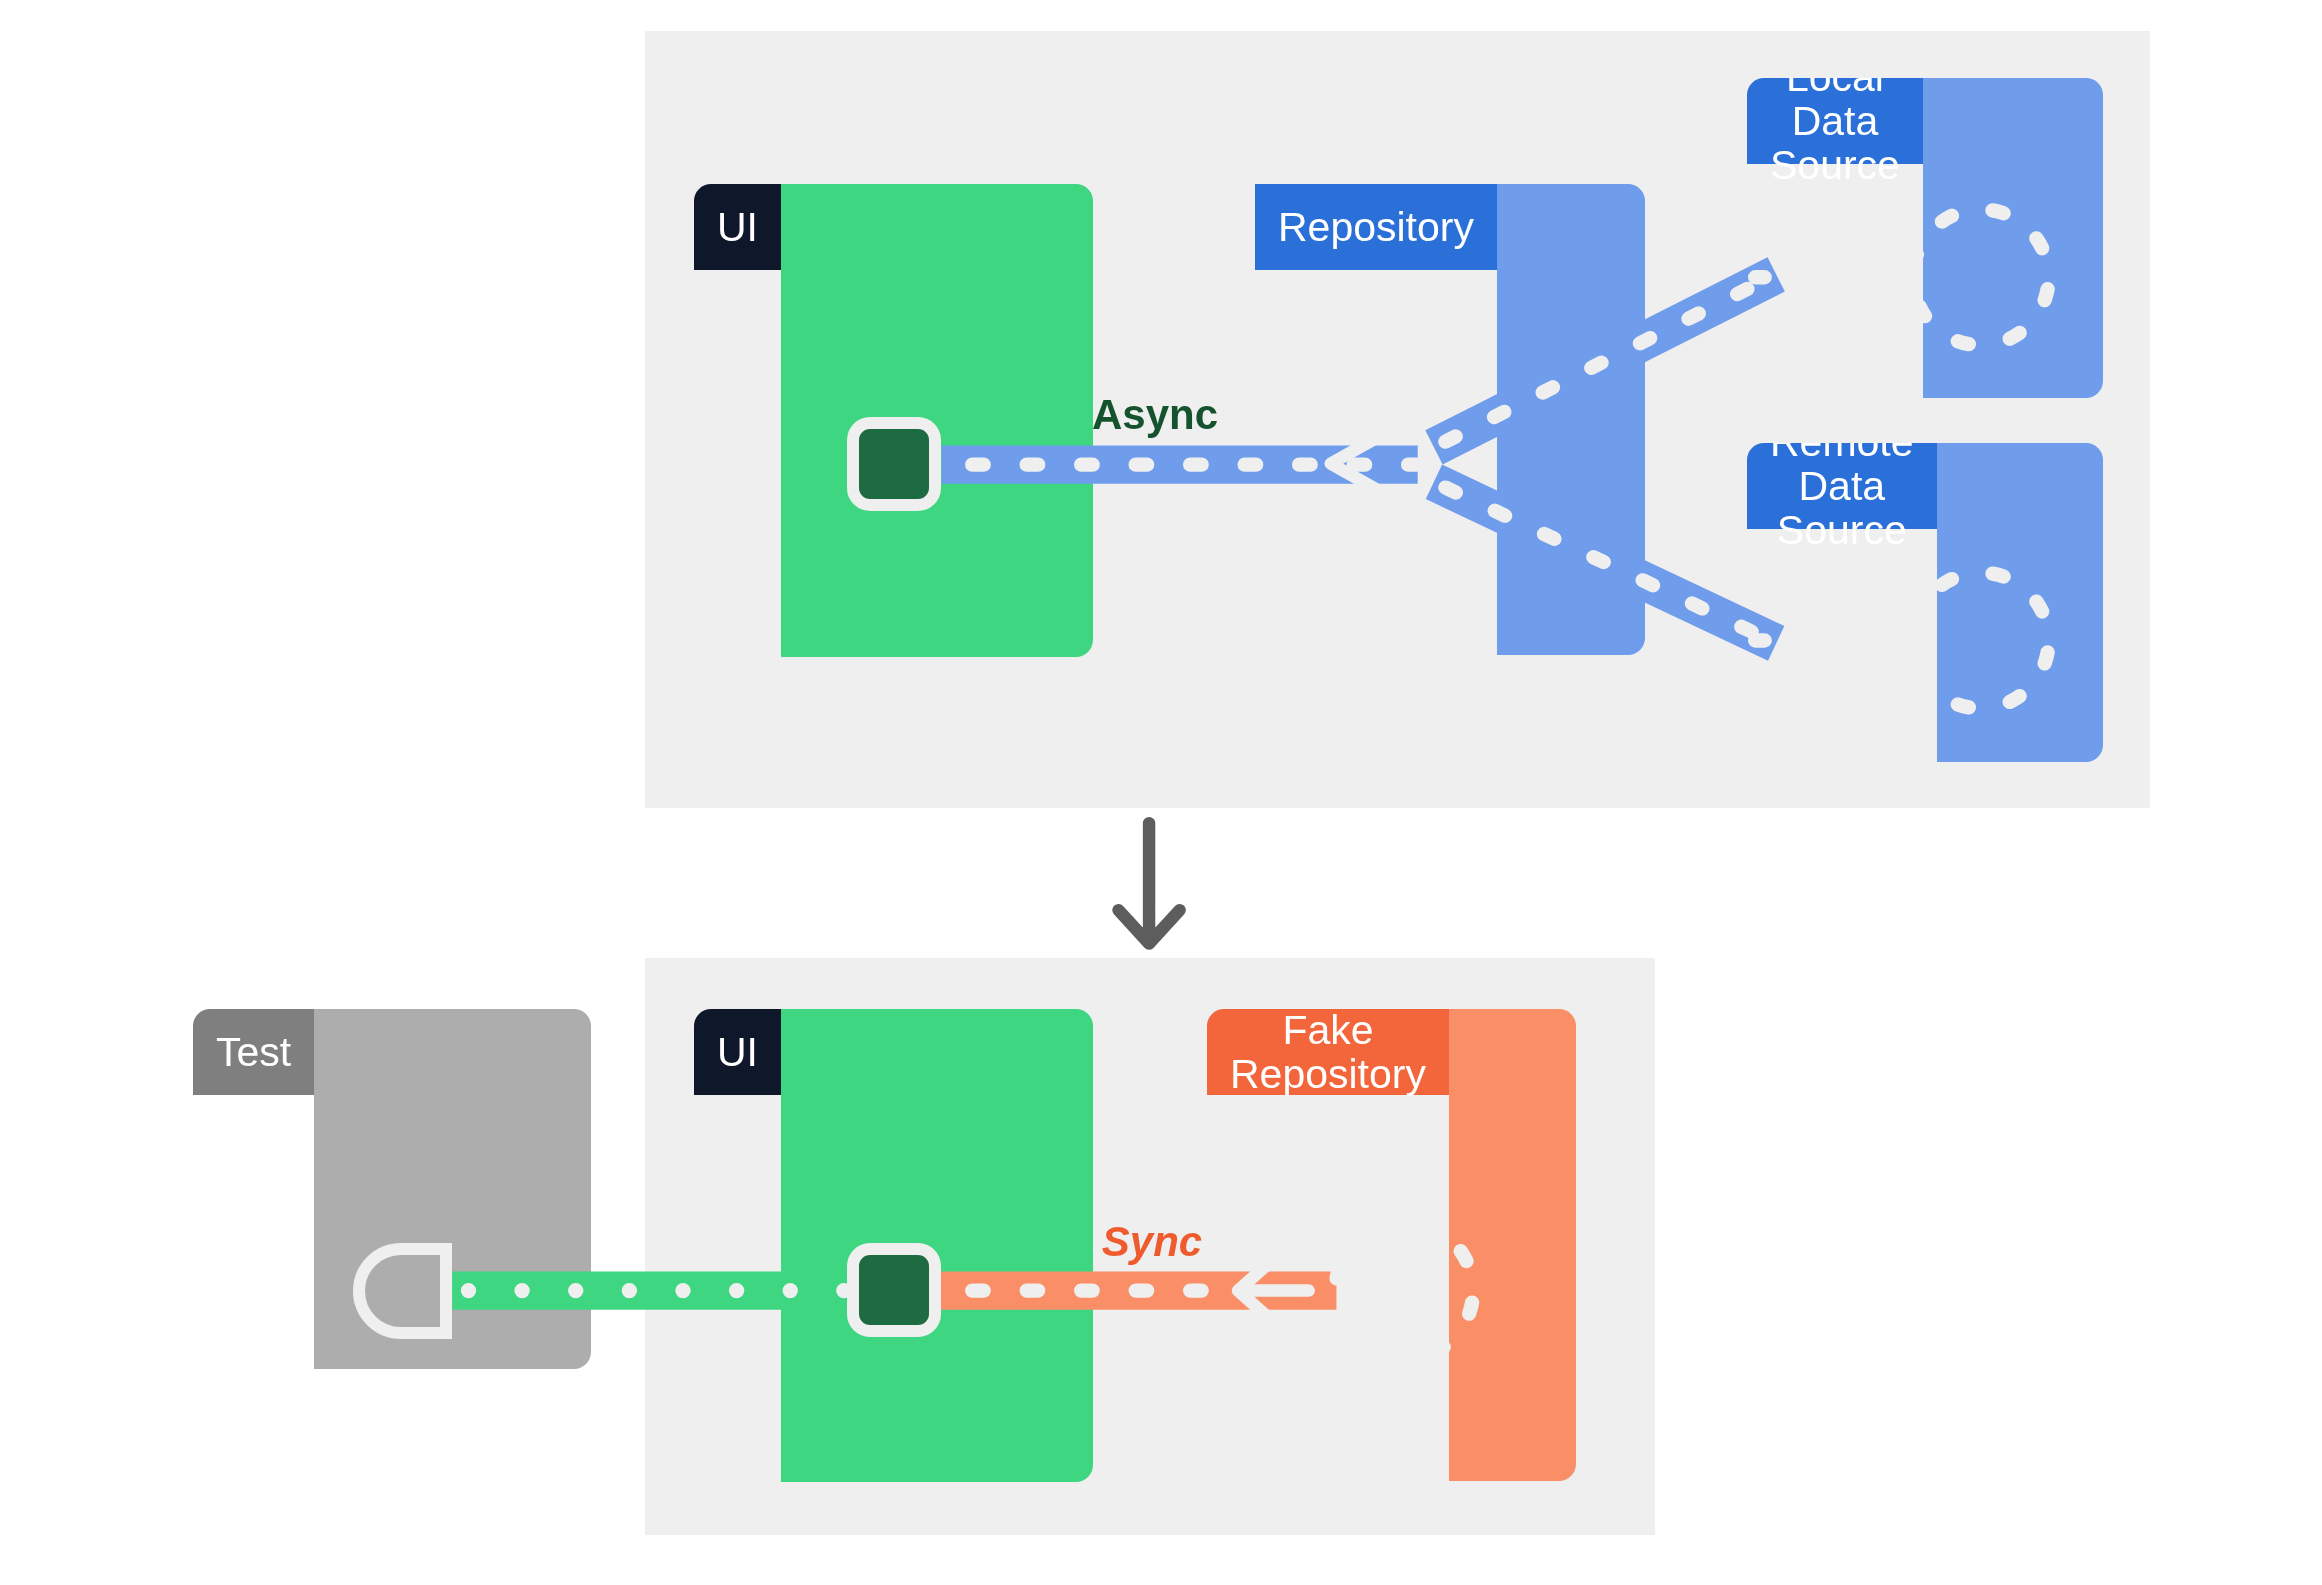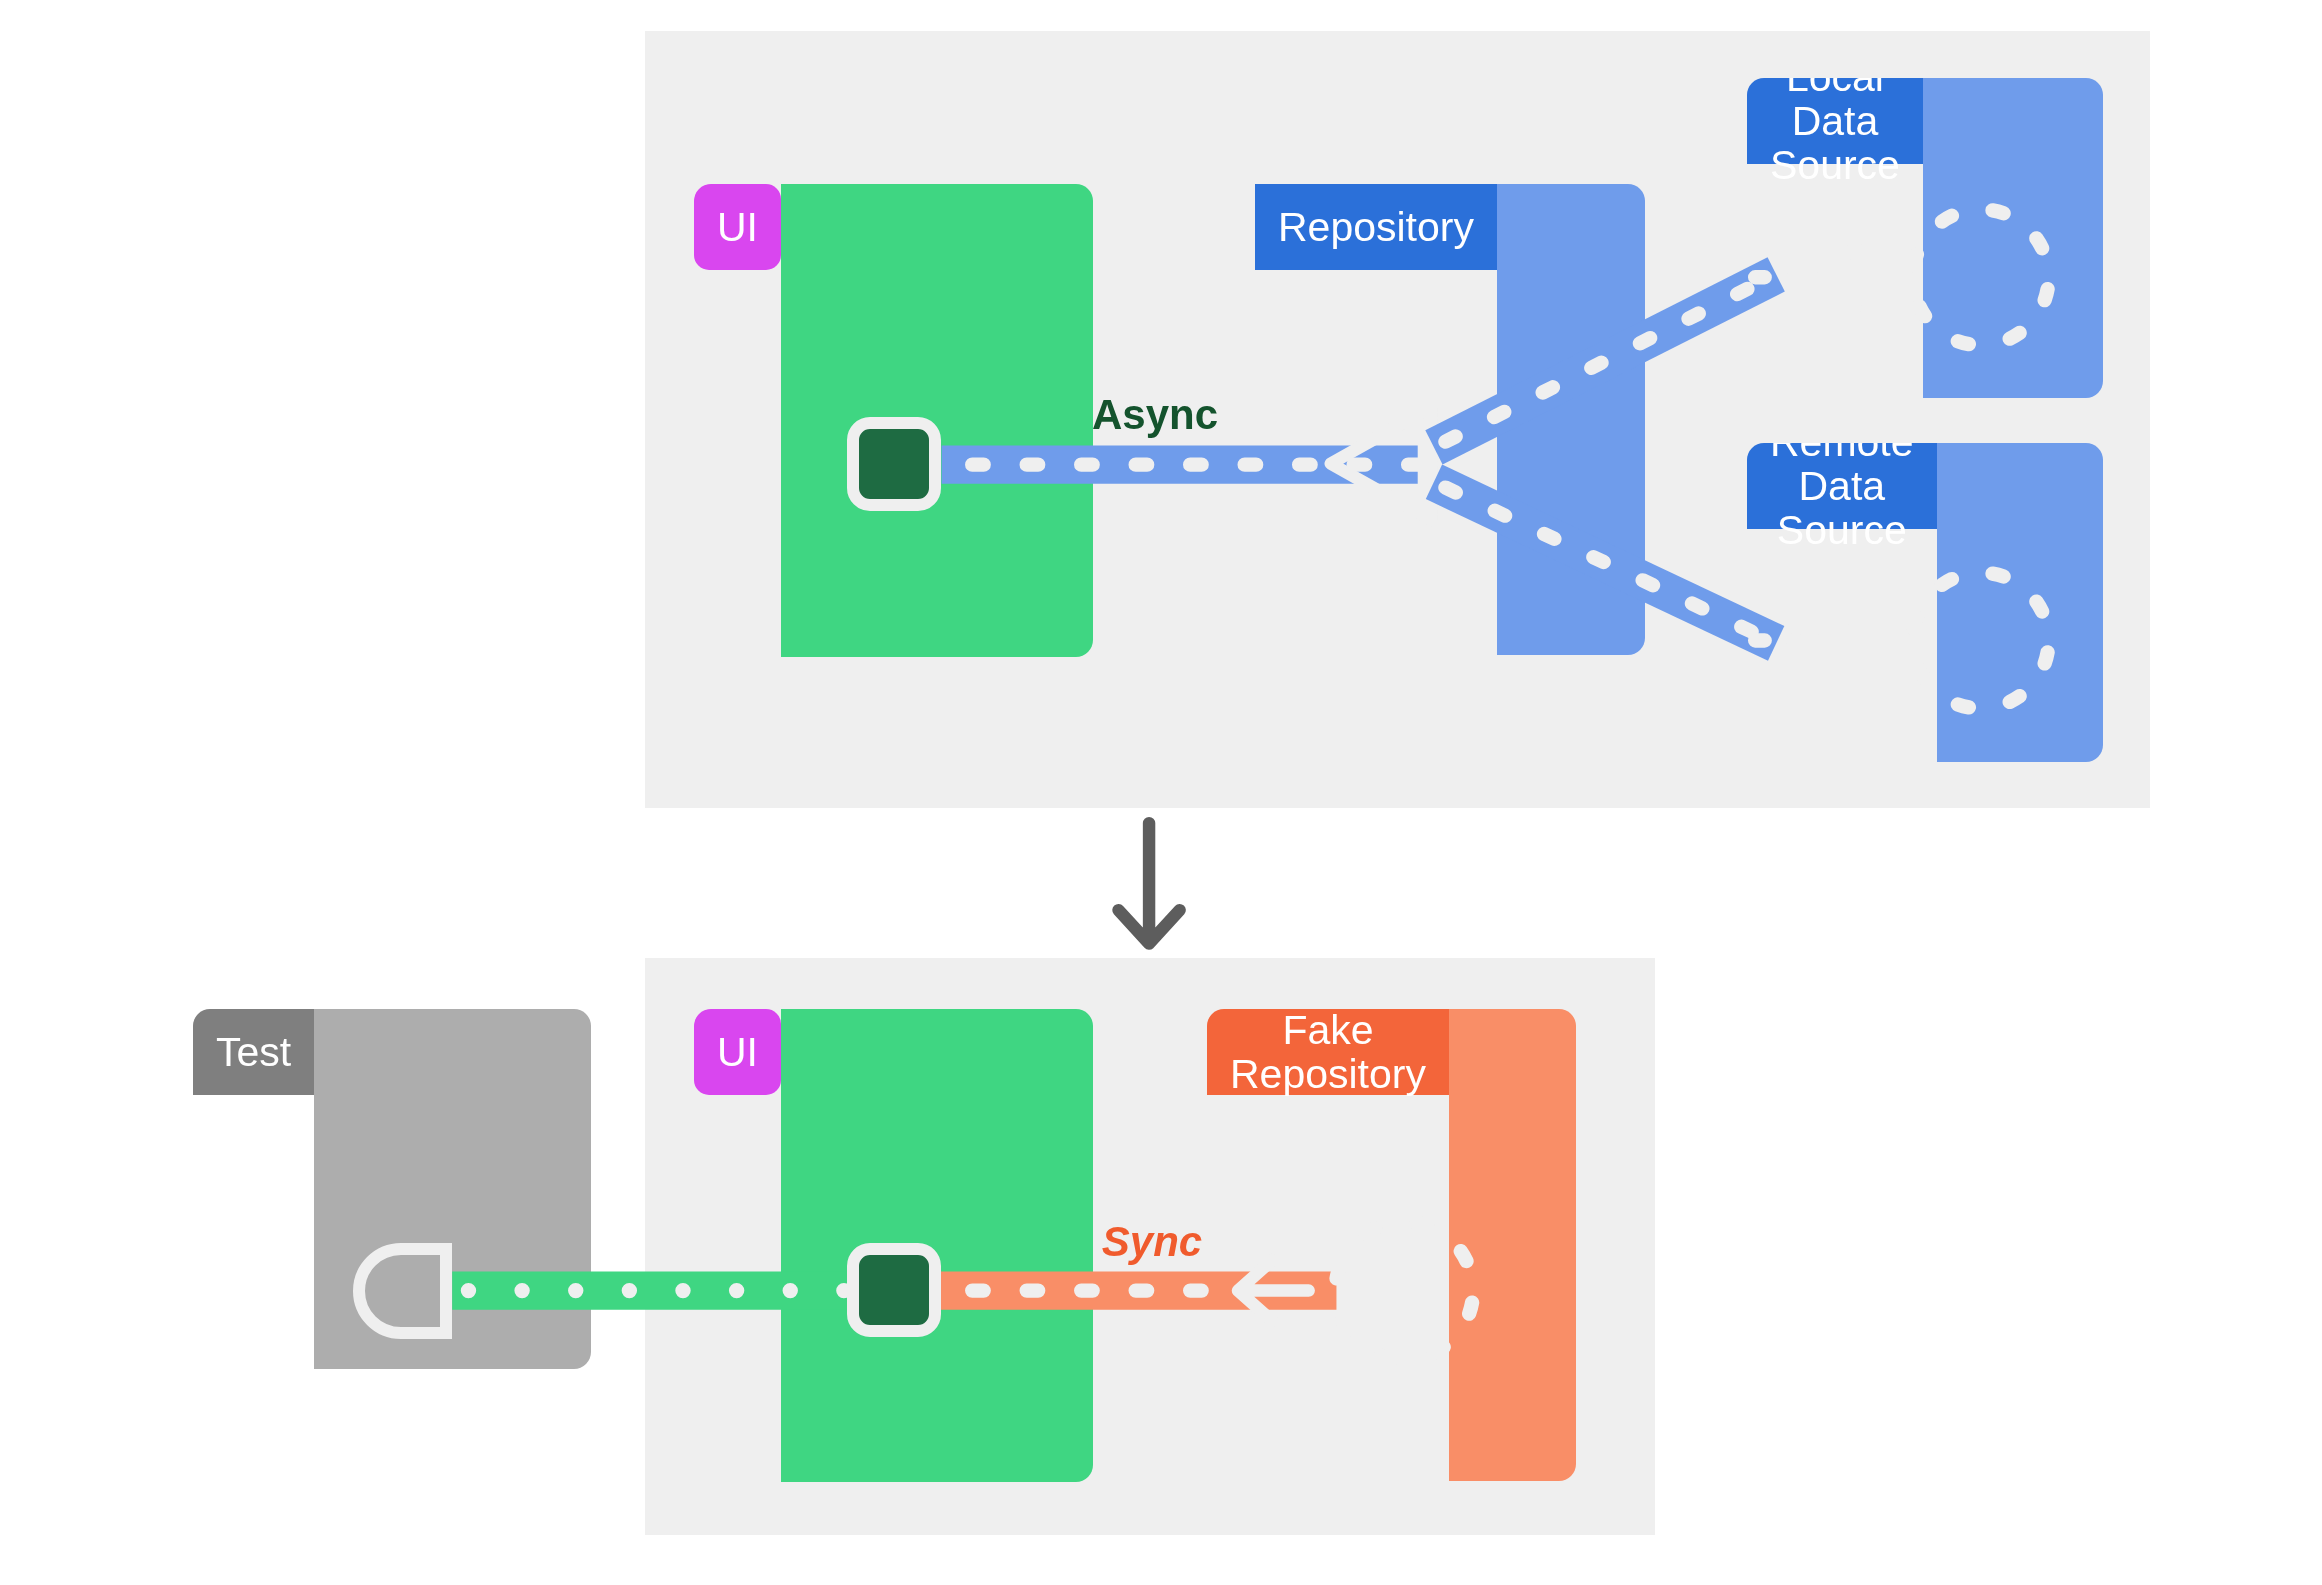--- a/index.html
+++ b/index.html
@@ -14,21 +14,21 @@
   #bottom-panel{left:645px;top:958px;width:1010px;height:577px;}
 
   .box{position:absolute;border-radius:17px;overflow:hidden;display:flex;flex-direction:row;}
   .box-header{
     height:86px;flex:0 0 86px;display:flex;align-items:center;justify-content:center;
     color:#ffffff;font-size:41px;line-height:44px;text-align:center;padding:0 23px;box-sizing:border-box;
   }
   .box-body{flex:1 1 auto;}
 
   
-  .green  .box-header{background:#d946ef;border-radius:15px;}
+  .green  .box-header{background:#0f172a;}
   .green  .box-body  {background:#3fd682;}
   .blue   .box-header{background:#2b70d9;}
   .blue   .box-body  {background:#6f9ceb;}
   .orange .box-header{background:#f3653a;}
   .orange .box-body  {background:#f98e67;}
   .gray   .box-header{background:#7f7f7f;}
   .gray   .box-body  {background:#adadad;}
 
   
   #box-ui-top        {left:694px; top:184px; width:399px; height:473px;}

